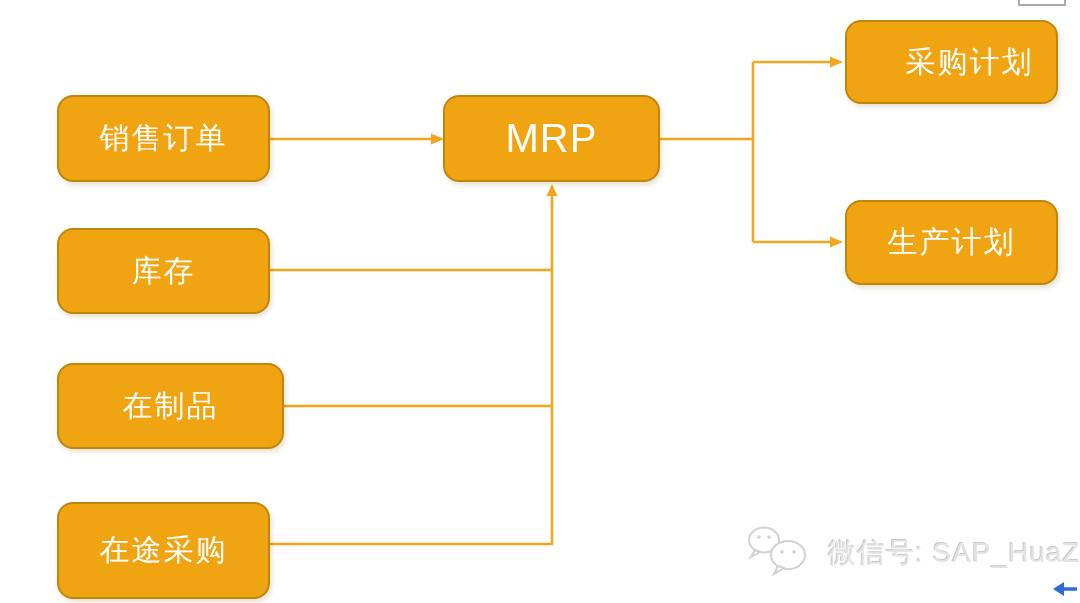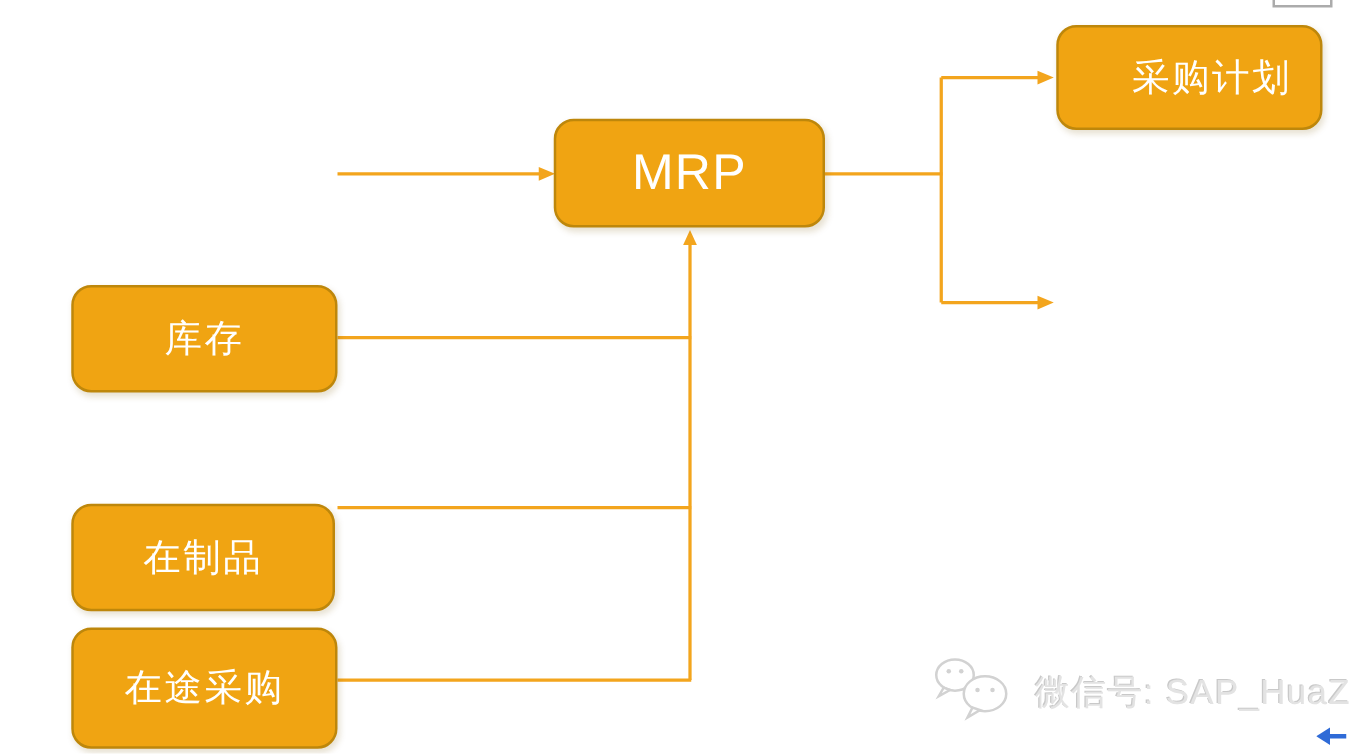--- a/index.html
+++ b/index.html
@@ -47,21 +47,21 @@
     border: 2px solid var(--node-border);
     border-radius: 16px;
     color: var(--node-text);
     font-size: 30px;
     letter-spacing: 2px;
     box-shadow: 2px 3px 5px rgba(120, 90, 0, 0.18);
     box-sizing: border-box;
   }
   .node--sales      { left: 57px;  top: 95px;  width: 213px; height: 87px; }
   .node--inventory  { left: 57px;  top: 228px; width: 213px; height: 86px; }
-  .node--wip        { left: 57px;  top: 363px; width: 211px; height: 86px; margin-top: 40px; }
+  .node--wip        { left: 57px;  top: 363px; width: 227px; height: 86px; }
   .node--transit    { left: 57px;  top: 502px; width: 213px; height: 97px; }
   .node--mrp        { left: 443px; top: 95px;  width: 217px; height: 87px; font-size: 40px; letter-spacing: 1px; }
   .node--purchase   { left: 845px; top: 20px;  width: 213px; height: 84px; padding-left: 36px; }
   .node--production { left: 845px; top: 200px; width: 213px; height: 85px; }
 
   .frame-fragment {
     position: absolute;
     left: 1018px; top: -10px;
     width: 48px; height: 16px;
     border: 2px solid var(--frame-gray);
@@ -117,25 +117,27 @@
     <line class="edge" x1="660" y1="139" x2="754" y2="139"></line>
     <line class="edge" x1="753" y1="62" x2="753" y2="242"></line>
 
     <line class="edge" x1="753" y1="62" x2="831" y2="62"></line>
     <polygon class="head" points="830,56.5 843,62 830,67.5"></polygon>
 
     <line class="edge" x1="753" y1="242" x2="831" y2="242"></line>
     <polygon class="head" points="830,236.5 843,242 830,247.5"></polygon>
   </svg>
 
+  <div class="node node--sales">销售订单</div>
   <div class="node node--inventory">库存</div>
   <div class="node node--wip">在制品</div>
   <div class="node node--transit">在途采购</div>
   <div class="node node--mrp">MRP</div>
   <div class="node node--purchase">采购计划</div>
+  <div class="node node--production">生产计划</div>
 
   <div class="frame-fragment"></div>
 
   <div class="watermark">
     <span class="wechat-icon">
       <svg width="74" height="58" viewBox="0 0 74 58">
         <ellipse class="bubble" cx="20" cy="18" rx="15" ry="12.5"></ellipse>
         <path class="bubble" d="M11 28 L7 35 L16 30 Z"></path>
         <circle class="eye" cx="15" cy="15" r="1.8"></circle>
         <circle class="eye" cx="25" cy="15" r="1.8"></circle>

